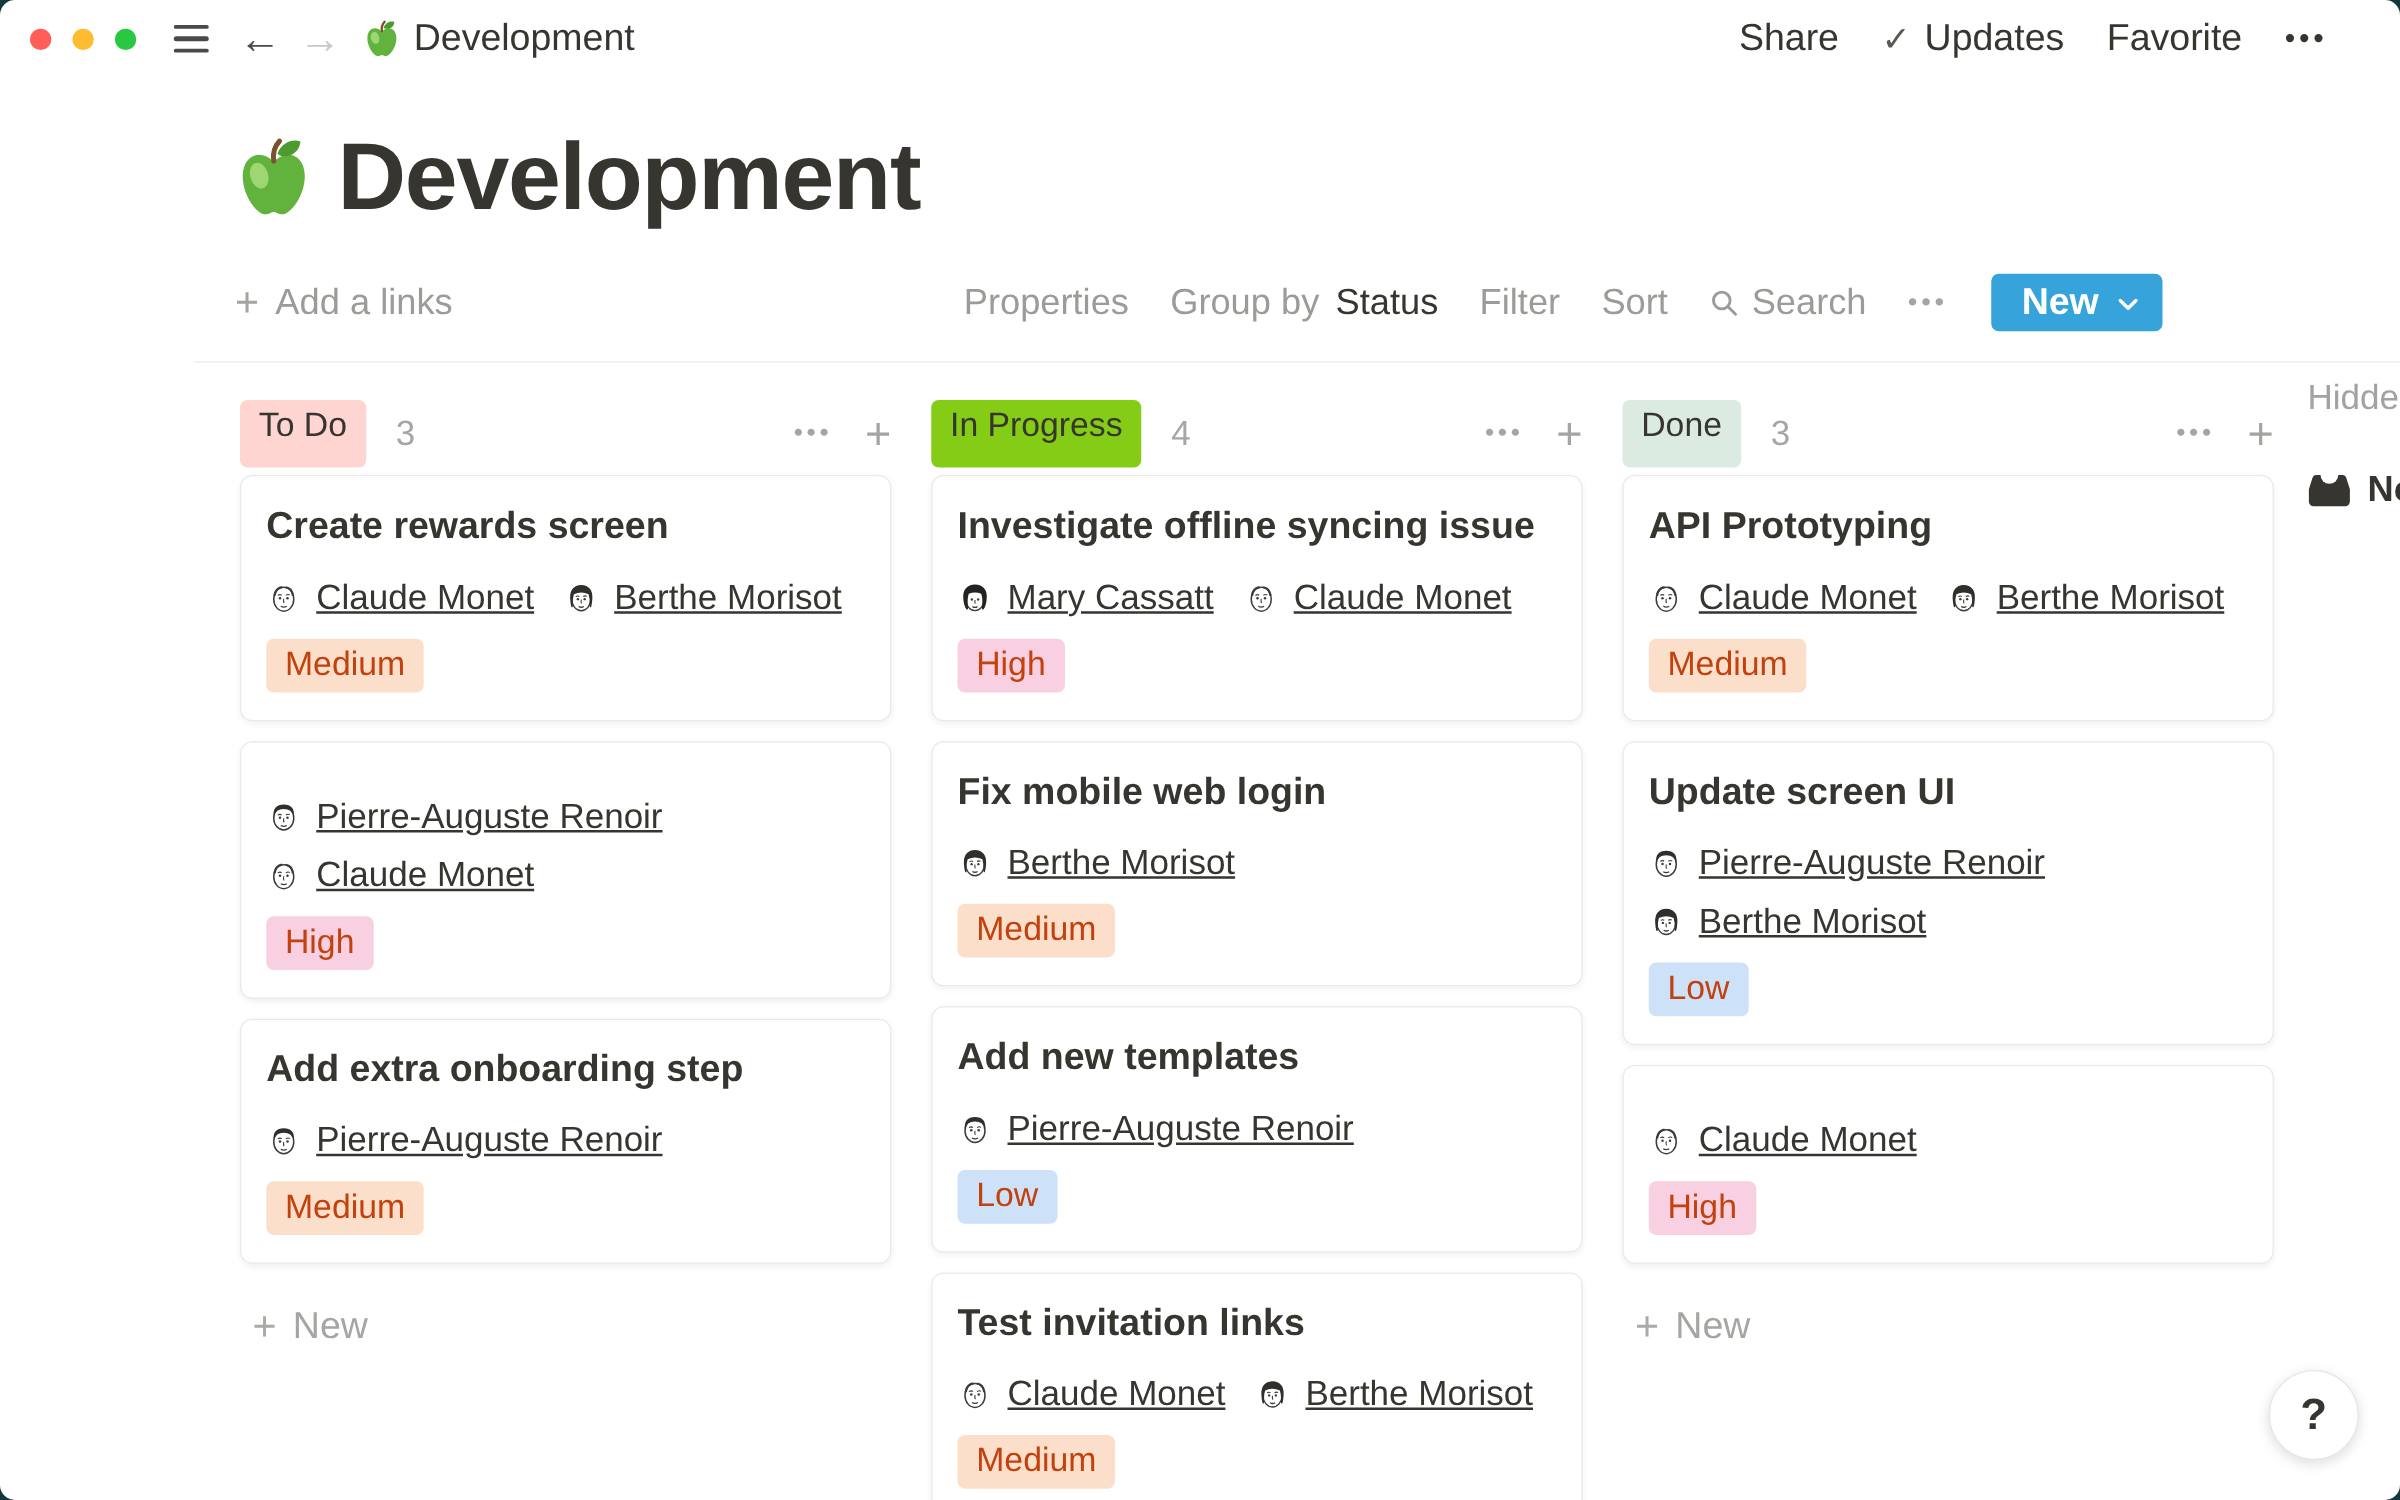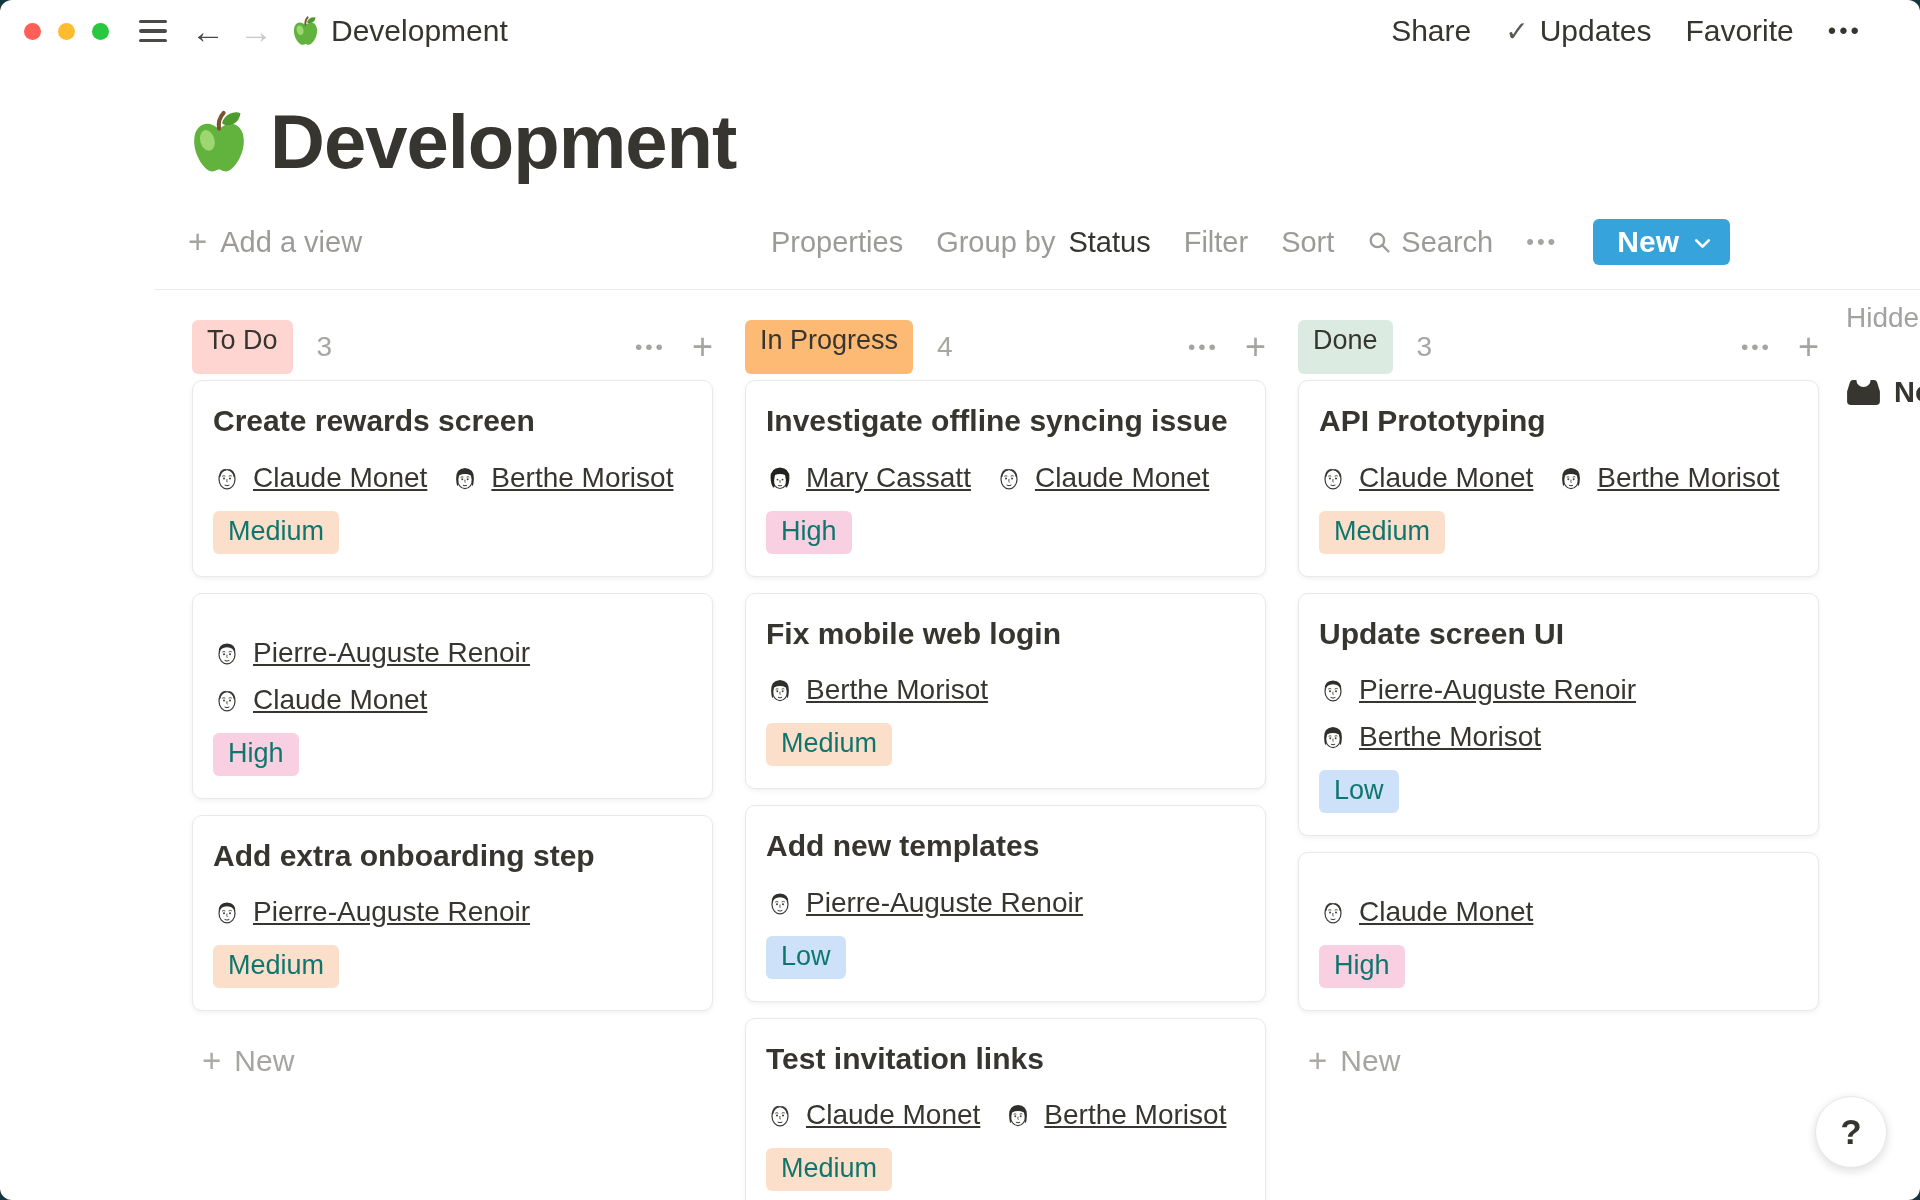--- a/index.html
+++ b/index.html
@@ -57,21 +57,21 @@
   .card{background:#fff;border:1px solid #E9E9E7;border-radius:10px;box-shadow:0 2px 5px rgba(15,15,15,0.06);
         padding:21px 20px 22px;margin-top:16px;cursor:pointer;}
   .card:first-of-type{margin-top:33px;}
   .card-title{font-size:30px;font-weight:600;color:#37352F;line-height:1.25;}
   .assignees{margin-top:22px;display:flex;flex-direction:column;gap:15px;}
   .arow{display:flex;align-items:center;column-gap:24px;text-decoration:underline;}
   .assignee{display:flex;align-items:center;gap:12px;}
   .avatar{width:28px;height:28px;flex:0 0 auto;}
   .aname{font-size:28px;color:#37352F;white-space:nowrap;}
   .tagrow{margin-top:17px;}
-  .tag{display:inline-block;font-size:27px;line-height:1;padding:7px 15px 9px;border-radius:6px;color:#0f766e;}
+  .tag{display:inline-block;font-size:27px;line-height:1;padding:7px 15px 9px;border-radius:6px;color:#c2410c;}
   .colfooter{display:flex;align-items:center;gap:13px;margin:31px 0 0 10px;color:#A6A5A2;font-size:30px;cursor:pointer;}
   .colfooter .plus{font-size:33px;color:#ABAAA7;}
 
   
   .hiddenpanel{position:absolute;left:1846px;top:12px;white-space:nowrap;}
   .hiddenlabel{font-size:28px;color:#A3A2A0;}
   .nostatus{display:flex;align-items:center;gap:13px;margin-top:42px;cursor:pointer;}
   .inboxicon{width:35px;height:31px;}
   .nostatus-label{font-size:29px;color:#37352F;font-weight:600;}
 
@@ -184,21 +184,21 @@
   <div class="titleblock">
     <svg class="appleicon">
         <use href="#apple"></use>
       </svg>
     <span class="pagetitle">Development</span>
   </div>
 
   <div class="toolbar">
     <span class="addview">
       <span class="plus">+</span>
-      <span>Add a view</span>
+      <span>Add a links</span>
     </span>
     <div class="toolbar-right">
       <span class="titem">Properties</span>
       <span class="titem groupby">
         <span>Group by</span>
         <span class="val">Status</span>
       </span>
       <span class="titem">Filter</span>
       <span class="titem">Sort</span>
       <span class="titem">
@@ -288,21 +288,21 @@
       </div>
 
       <div class="colfooter">
         <span class="plus">+</span>
         <span>New</span>
       </div>
     </div>
 
     <div class="col">
       <div class="colhead">
-        <span class="colbadge" style="background:#fdba74">In Progress</span>
+        <span class="colbadge" style="background:#84cc16">In Progress</span>
         <span class="colcount">4</span>
         <span class="spacer"></span>
         <span class="hdots">•••</span>
         <span class="hplus">+</span>
       </div>
 
       <div class="card">
         <div class="card-title">Investigate offline syncing issue</div>
         <div class="assignees">
           <div class="arow">

